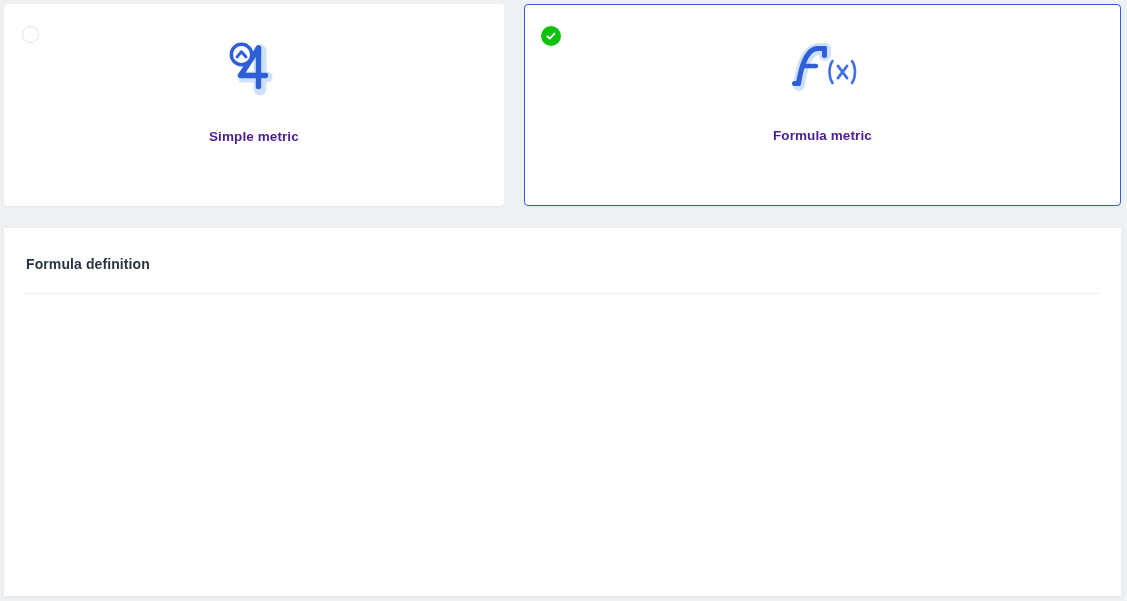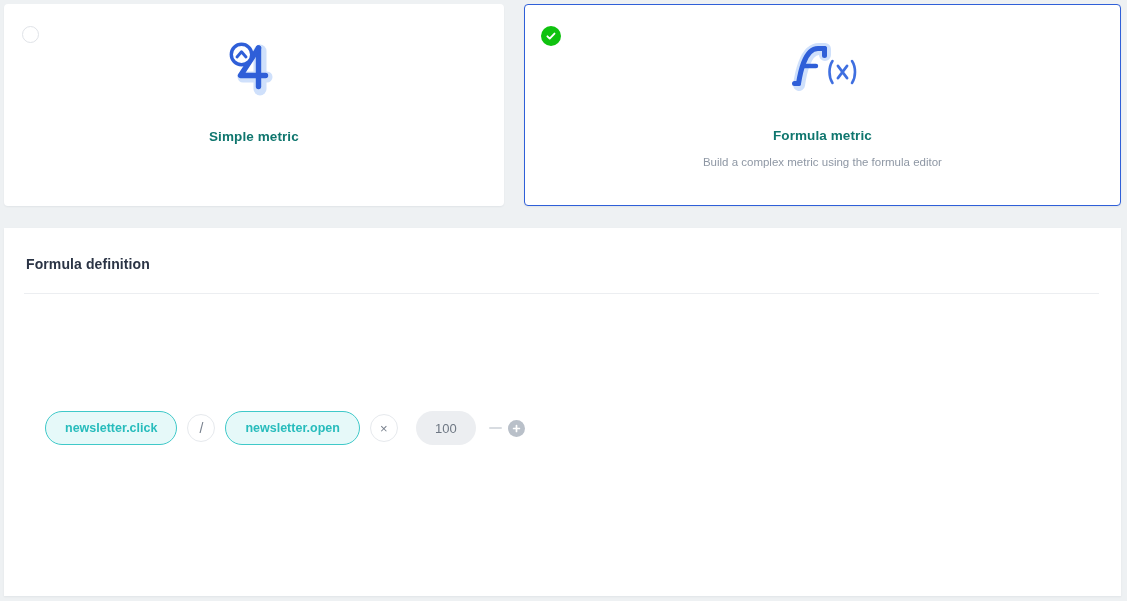--- a/index.html
+++ b/index.html
@@ -64,21 +64,21 @@
   .card-icon {
     margin-top: 32px;
     height: 62px;
     display: flex;
     align-items: center;
     justify-content: center;
   }
   .card-title {
     font-size: 13.5px;
     font-weight: bold;
-    color: #0f766e;
+    color: #4c1d95;
     letter-spacing: .1px;
   }
   .card-left-title  { margin-top: 30px; }
   .card-right-title { margin-top: 29px; }
   .card-desc {
     margin-top: 12px;
     font-size: 11.5px;
     line-height: 15px;
     color: #8e97a4;
     text-align: center;
@@ -220,40 +220,20 @@
         <path d="M38.5 9.5 L38.5 16.5" stroke="#2f5fd8" stroke-width="5" stroke-linecap="round"></path>
         <path d="M8.5 44.5 L12.5 44.5" stroke="#2f5fd8" stroke-width="5" stroke-linecap="round"></path>
         <path d="M17 27 L30 27" stroke="#2f5fd8" stroke-width="4.4" stroke-linecap="round"></path>
         <path d="M46.5 22 C42.5 28 42.5 38 46.5 44" stroke="#3f6fe0" stroke-width="2.6" stroke-linecap="round" fill="none"></path>
         <path d="M66 22 C70 28 70 38 66 44" stroke="#3f6fe0" stroke-width="2.6" stroke-linecap="round" fill="none"></path>
         <path d="M52 27 L61 39 M61 27 L52 39" stroke="#3f6fe0" stroke-width="2.9" stroke-linecap="round"></path>
       </svg>
     </div>
 
     <div class="card-title card-right-title">Formula metric</div>
-    <div class="card-desc wide">Build a complex metric using the formula editor</div>
   </div>
 </div>
 
 <div class="panel">
   <div class="panel-title">Formula definition</div>
   <div class="panel-divider"></div>
 
-  <div class="formula-row">
-    <div class="token-pill">newsletter.click</div>
-
-    <div class="op-circle slash">/</div>
-
-    <div class="token-pill">newsletter.open</div>
-
-    <div class="op-circle">×</div>
-
-    <div class="value-pill">100</div>
-
-    <div class="connector-dash"></div>
-
-    <div class="add-btn">
-      <svg width="9" height="9" viewBox="0 0 9 9">
-        <path d="M4.5 1.6 L4.5 7.4 M1.6 4.5 L7.4 4.5" stroke="#ffffff" stroke-width="1.7" stroke-linecap="round"></path>
-      </svg>
-    </div>
-  </div>
 </div>
 
 </body></html>

